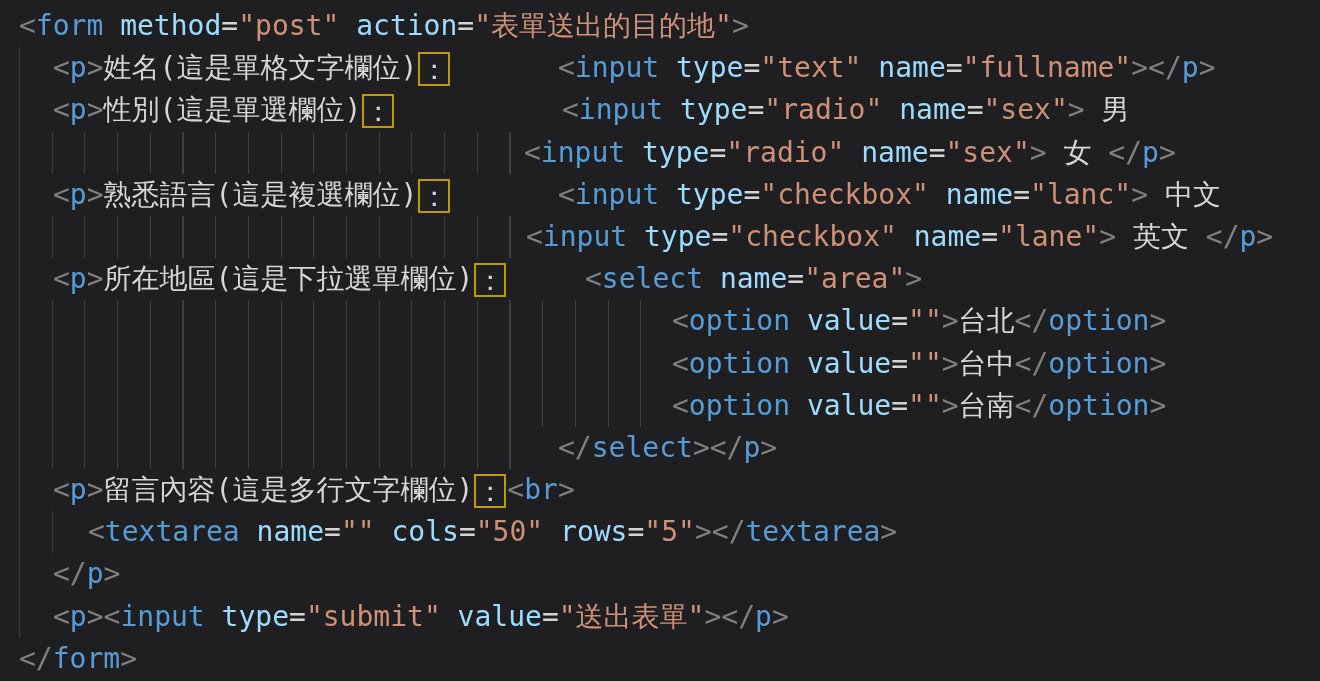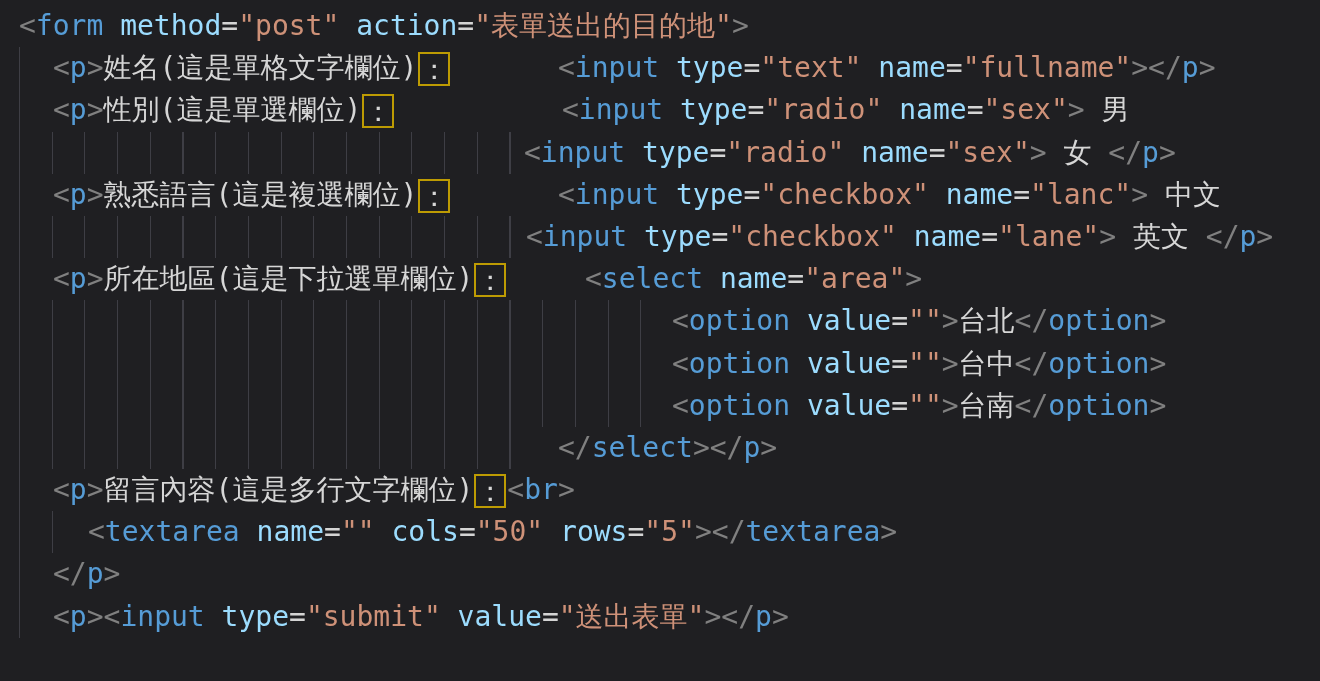--- a/index.html
+++ b/index.html
@@ -62,13 +62,14 @@
     <div class="line"><span class="guides" style="left: 19px; width: 492.5px; background: repeating-linear-gradient(to right, rgb(62, 62, 69) 0px, rgb(62, 62, 69) 1px, transparent 1px, transparent 32.7px);"></span><span class="seg" style="left: 526px;"><span class="tok" style="color: rgb(128, 128, 128);">&lt;</span><span class="tok" style="color: rgb(86, 156, 214);">input</span><span class="tok" style="color: rgb(214, 214, 214);"> </span><span class="tok" style="color: rgb(156, 220, 254);">type</span><span class="tok" style="color: rgb(212, 212, 212);">=</span><span class="tok" style="color: rgb(206, 145, 120);">"checkbox"</span><span class="tok" style="color: rgb(214, 214, 214);"> </span><span class="tok" style="color: rgb(156, 220, 254);">name</span><span class="tok" style="color: rgb(212, 212, 212);">=</span><span class="tok" style="color: rgb(206, 145, 120);">"lane"</span><span class="tok" style="color: rgb(128, 128, 128);">&gt;</span><span class="tok" style="color: rgb(214, 214, 214);"> 英文 </span><span class="tok" style="color: rgb(128, 128, 128);">&lt;/</span><span class="tok" style="color: rgb(86, 156, 214);">p</span><span class="tok" style="color: rgb(128, 128, 128);">&gt;</span></span></div>
     <div class="line"><span class="guides" style="left: 19px; width: 2px; background: repeating-linear-gradient(to right, rgb(62, 62, 69) 0px, rgb(62, 62, 69) 1px, transparent 1px, transparent 32.7px);"></span><span class="seg" style="left: 53px;"><span class="tok" style="color: rgb(128, 128, 128);">&lt;</span><span class="tok" style="color: rgb(86, 156, 214);">p</span><span class="tok" style="color: rgb(128, 128, 128);">&gt;</span><span class="tok" style="color: rgb(214, 214, 214);">所在地區(這是下拉選單欄位)</span><span class="tok ub" style="color: rgb(214, 214, 214); border-color: rgb(189, 155, 3);">：</span></span><span class="seg" style="left: 585px;"><span class="tok" style="color: rgb(128, 128, 128);">&lt;</span><span class="tok" style="color: rgb(86, 156, 214);">select</span><span class="tok" style="color: rgb(214, 214, 214);"> </span><span class="tok" style="color: rgb(156, 220, 254);">name</span><span class="tok" style="color: rgb(212, 212, 212);">=</span><span class="tok" style="color: rgb(206, 145, 120);">"area"</span><span class="tok" style="color: rgb(128, 128, 128);">&gt;</span></span></div>
     <div class="line"><span class="guides" style="left: 19px; width: 623.3px; background: repeating-linear-gradient(to right, rgb(62, 62, 69) 0px, rgb(62, 62, 69) 1px, transparent 1px, transparent 32.7px);"></span><span class="seg" style="left: 672px;"><span class="tok" style="color: rgb(128, 128, 128);">&lt;</span><span class="tok" style="color: rgb(86, 156, 214);">option</span><span class="tok" style="color: rgb(214, 214, 214);"> </span><span class="tok" style="color: rgb(156, 220, 254);">value</span><span class="tok" style="color: rgb(212, 212, 212);">=</span><span class="tok" style="color: rgb(206, 145, 120);">""</span><span class="tok" style="color: rgb(128, 128, 128);">&gt;</span><span class="tok" style="color: rgb(214, 214, 214);">台北</span><span class="tok" style="color: rgb(128, 128, 128);">&lt;/</span><span class="tok" style="color: rgb(86, 156, 214);">option</span><span class="tok" style="color: rgb(128, 128, 128);">&gt;</span></span></div>
     <div class="line"><span class="guides" style="left: 19px; width: 623.3px; background: repeating-linear-gradient(to right, rgb(62, 62, 69) 0px, rgb(62, 62, 69) 1px, transparent 1px, transparent 32.7px);"></span><span class="seg" style="left: 672px;"><span class="tok" style="color: rgb(128, 128, 128);">&lt;</span><span class="tok" style="color: rgb(86, 156, 214);">option</span><span class="tok" style="color: rgb(214, 214, 214);"> </span><span class="tok" style="color: rgb(156, 220, 254);">value</span><span class="tok" style="color: rgb(212, 212, 212);">=</span><span class="tok" style="color: rgb(206, 145, 120);">""</span><span class="tok" style="color: rgb(128, 128, 128);">&gt;</span><span class="tok" style="color: rgb(214, 214, 214);">台中</span><span class="tok" style="color: rgb(128, 128, 128);">&lt;/</span><span class="tok" style="color: rgb(86, 156, 214);">option</span><span class="tok" style="color: rgb(128, 128, 128);">&gt;</span></span></div>
     <div class="line"><span class="guides" style="left: 19px; width: 623.3px; background: repeating-linear-gradient(to right, rgb(62, 62, 69) 0px, rgb(62, 62, 69) 1px, transparent 1px, transparent 32.7px);"></span><span class="seg" style="left: 672px;"><span class="tok" style="color: rgb(128, 128, 128);">&lt;</span><span class="tok" style="color: rgb(86, 156, 214);">option</span><span class="tok" style="color: rgb(214, 214, 214);"> </span><span class="tok" style="color: rgb(156, 220, 254);">value</span><span class="tok" style="color: rgb(212, 212, 212);">=</span><span class="tok" style="color: rgb(206, 145, 120);">""</span><span class="tok" style="color: rgb(128, 128, 128);">&gt;</span><span class="tok" style="color: rgb(214, 214, 214);">台南</span><span class="tok" style="color: rgb(128, 128, 128);">&lt;/</span><span class="tok" style="color: rgb(86, 156, 214);">option</span><span class="tok" style="color: rgb(128, 128, 128);">&gt;</span></span></div>
     <div class="line"><span class="guides" style="left: 19px; width: 492.5px; background: repeating-linear-gradient(to right, rgb(62, 62, 69) 0px, rgb(62, 62, 69) 1px, transparent 1px, transparent 32.7px);"></span><span class="seg" style="left: 558px;"><span class="tok" style="color: rgb(128, 128, 128);">&lt;/</span><span class="tok" style="color: rgb(86, 156, 214);">select</span><span class="tok" style="color: rgb(128, 128, 128);">&gt;&lt;/</span><span class="tok" style="color: rgb(86, 156, 214);">p</span><span class="tok" style="color: rgb(128, 128, 128);">&gt;</span></span></div>
     <div class="line"><span class="guides" style="left: 19px; width: 2px; background: repeating-linear-gradient(to right, rgb(62, 62, 69) 0px, rgb(62, 62, 69) 1px, transparent 1px, transparent 32.7px);"></span><span class="seg" style="left: 53px;"><span class="tok" style="color: rgb(128, 128, 128);">&lt;</span><span class="tok" style="color: rgb(86, 156, 214);">p</span><span class="tok" style="color: rgb(128, 128, 128);">&gt;</span><span class="tok" style="color: rgb(214, 214, 214);">留言內容(這是多行文字欄位)</span><span class="tok ub" style="color: rgb(214, 214, 214); border-color: rgb(189, 155, 3);">：</span><span class="tok" style="color: rgb(128, 128, 128);">&lt;</span><span class="tok" style="color: rgb(86, 156, 214);">br</span><span class="tok" style="color: rgb(128, 128, 128);">&gt;</span></span></div>
     <div class="line"><span class="guides" style="left: 19px; width: 34.7px; background: repeating-linear-gradient(to right, rgb(62, 62, 69) 0px, rgb(62, 62, 69) 1px, transparent 1px, transparent 32.7px);"></span><span class="seg" style="left: 88px;"><span class="tok" style="color: rgb(128, 128, 128);">&lt;</span><span class="tok" style="color: rgb(86, 156, 214);">textarea</span><span class="tok" style="color: rgb(214, 214, 214);"> </span><span class="tok" style="color: rgb(156, 220, 254);">name</span><span class="tok" style="color: rgb(212, 212, 212);">=</span><span class="tok" style="color: rgb(206, 145, 120);">""</span><span class="tok" style="color: rgb(214, 214, 214);"> </span><span class="tok" style="color: rgb(156, 220, 254);">cols</span><span class="tok" style="color: rgb(212, 212, 212);">=</span><span class="tok" style="color: rgb(206, 145, 120);">"50"</span><span class="tok" style="color: rgb(214, 214, 214);"> </span><span class="tok" style="color: rgb(156, 220, 254);">rows</span><span class="tok" style="color: rgb(212, 212, 212);">=</span><span class="tok" style="color: rgb(206, 145, 120);">"5"</span><span class="tok" style="color: rgb(128, 128, 128);">&gt;&lt;/</span><span class="tok" style="color: rgb(86, 156, 214);">textarea</span><span class="tok" style="color: rgb(128, 128, 128);">&gt;</span></span></div>
     <div class="line"><span class="guides" style="left: 19px; width: 2px; background: repeating-linear-gradient(to right, rgb(62, 62, 69) 0px, rgb(62, 62, 69) 1px, transparent 1px, transparent 32.7px);"></span><span class="seg" style="left: 53px;"><span class="tok" style="color: rgb(128, 128, 128);">&lt;/</span><span class="tok" style="color: rgb(86, 156, 214);">p</span><span class="tok" style="color: rgb(128, 128, 128);">&gt;</span></span></div>
     <div class="line"><span class="guides" style="left: 19px; width: 2px; background: repeating-linear-gradient(to right, rgb(62, 62, 69) 0px, rgb(62, 62, 69) 1px, transparent 1px, transparent 32.7px);"></span><span class="seg" style="left: 53px;"><span class="tok" style="color: rgb(128, 128, 128);">&lt;</span><span class="tok" style="color: rgb(86, 156, 214);">p</span><span class="tok" style="color: rgb(128, 128, 128);">&gt;&lt;</span><span class="tok" style="color: rgb(86, 156, 214);">input</span><span class="tok" style="color: rgb(214, 214, 214);"> </span><span class="tok" style="color: rgb(156, 220, 254);">type</span><span class="tok" style="color: rgb(212, 212, 212);">=</span><span class="tok" style="color: rgb(206, 145, 120);">"submit"</span><span class="tok" style="color: rgb(214, 214, 214);"> </span><span class="tok" style="color: rgb(156, 220, 254);">value</span><span class="tok" style="color: rgb(212, 212, 212);">=</span><span class="tok" style="color: rgb(206, 145, 120);">"送出表單"</span><span class="tok" style="color: rgb(128, 128, 128);">&gt;&lt;/</span><span class="tok" style="color: rgb(86, 156, 214);">p</span><span class="tok" style="color: rgb(128, 128, 128);">&gt;</span></span></div>
+    <div class="line"><span class="seg" style="left: 19px;"><span class="tok" style="color: rgb(128, 128, 128);">&lt;/</span><span class="tok" style="color: rgb(86, 156, 214);">form</span><span class="tok" style="color: rgb(128, 128, 128);">&gt;</span></span></div>
   </div>
 
 </body></html>

